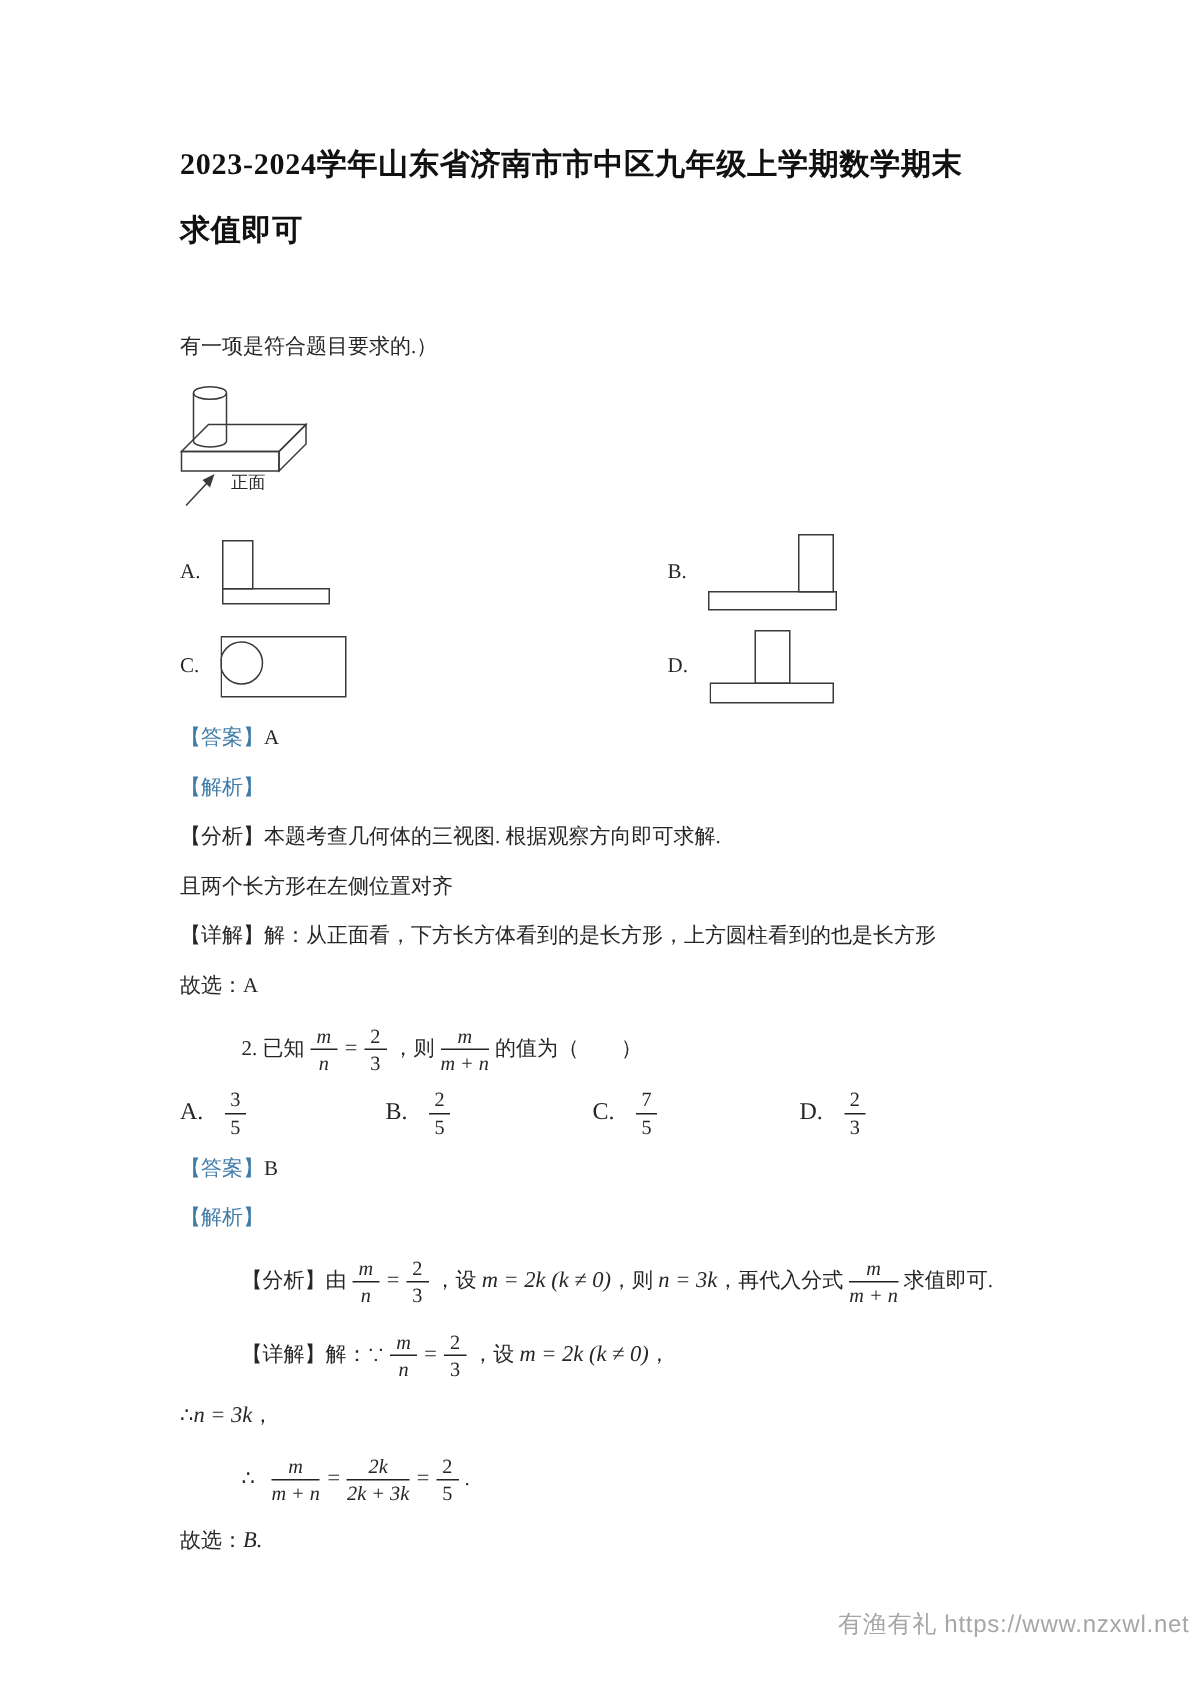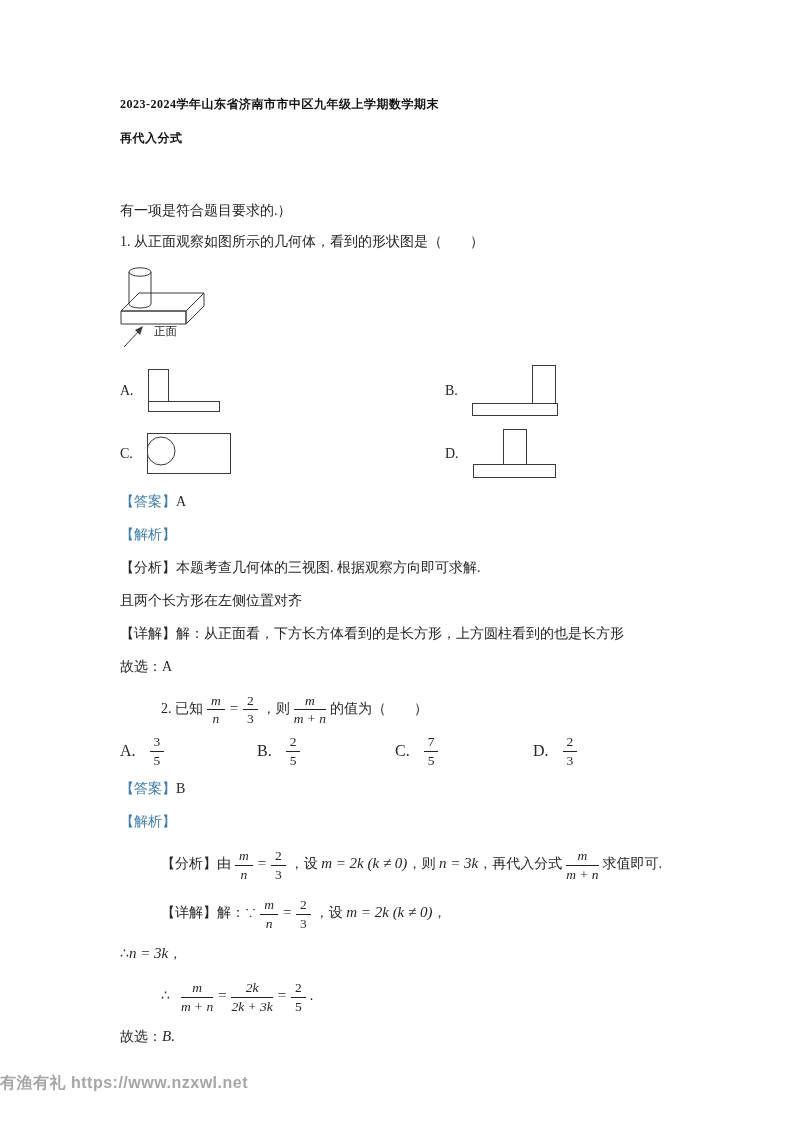--- a/index.html
+++ b/index.html
@@ -1,59 +1,58 @@
 <!DOCTYPE html>
 <html><head>
 <meta charset="utf-8">
 <style>
   html,body{margin:0;padding:0;background:#ffffff;}
   body{width:793px;height:1122px;position:relative;overflow:hidden;
        font-family:"Liberation Serif","DejaVu Serif",serif;color:#262626;}
   .page{position:absolute;inset:0;padding:97px 118px 0 120px;box-sizing:border-box;}
-  .title{font-size:12px;font-weight:700;color:#111;margin:0 0 14px 0;line-height:1.3;}
+  .title{font-size:20px;font-weight:700;color:#111;margin:0 0 14px 0;line-height:1.3;}
   .title .tline{display:block;margin-bottom:18px;letter-spacing:0.5px;}
   p{margin:0 0 3px 0;line-height:30px;font-size:14px;}
   .section-intro{line-height:31px;margin-bottom:1px;}
   .blue{color:#3f7ca8;}
   .math{font-family:"Liberation Serif","DejaVu Serif",serif;font-style:italic;font-size:15px;}
   .frac{display:inline-block;vertical-align:middle;text-align:center;
         margin:0 4px;font-size:13.5px;line-height:1.15;}
   .frac .num{display:block;border-bottom:1px solid #222;padding:0 4px 1px 4px;}
   .frac .den{display:block;padding-top:1px;}
   .frac.var{font-family:"Liberation Serif","DejaVu Serif",serif;font-style:italic;}
   .mathline{line-height:46px;margin-bottom:2px;margin-left:41px;}
   .fig-wrap{margin:4px 0 6px -4px;}
   .q1-options{display:grid;grid-template-columns:325px 1fr;row-gap:12px;margin:2px 0 8px 0;}
   .opt{display:flex;align-items:center;gap:14px;}
   .opt .letter{font-size:14px;}
   .opt svg{display:block;}
   .q2-options{display:grid;grid-template-columns:137px 138px 138px 1fr;
               align-items:center;margin:2px 0 6px 0;}
   .q2-opt{display:flex;align-items:center;gap:10px;}
   .shape{stroke:#3a3a3a;fill:none;stroke-width:1;}
-  .footer{position:absolute;left:0;bottom:28px;width:100%;text-align:left;
+  .footer{position:absolute;left:0;bottom:28px;width:100%;text-align:right;
           font-family:"Liberation Sans","DejaVu Sans",sans-serif;
-          font-size:16px;color:#a6a6a6;letter-spacing:0.5px;font-weight:bold;}
+          font-size:16px;color:#a6a6a6;letter-spacing:0.5px;}
 </style>
 </head>
 <body>
 
 <div class="page">
 
   <h1 class="title">
     <span class="tline">2023-2024学年山东省济南市市中区九年级上学期数学期末</span>
-    <span class="tline">再代入分式</span>
+    <span class="tline">求值即可</span>
   </h1>
 
   <p class="section-intro">
     <br>
     <span>有一项是符合题目要求的.）</span>
   </p>
 
-  <p>1. 从正面观察如图所示的几何体，看到的形状图是（　　）</p>
 
   <div class="fig-wrap">
     <svg width="150" height="94" viewBox="0 0 150 94">
 
       <polygon class="shape" points="5,50 70,50 88,32 23,32"></polygon>
       <polygon class="shape" points="5,50 70,50 70,63 5,63"></polygon>
       <polygon class="shape" points="70,50 88,32 88,45 70,63"></polygon>
 
       <path class="shape" d="M13,43 A11,4 0 0 0 35,43"></path>
       <line class="shape" x1="13" y1="11" x2="13" y2="43"></line>

